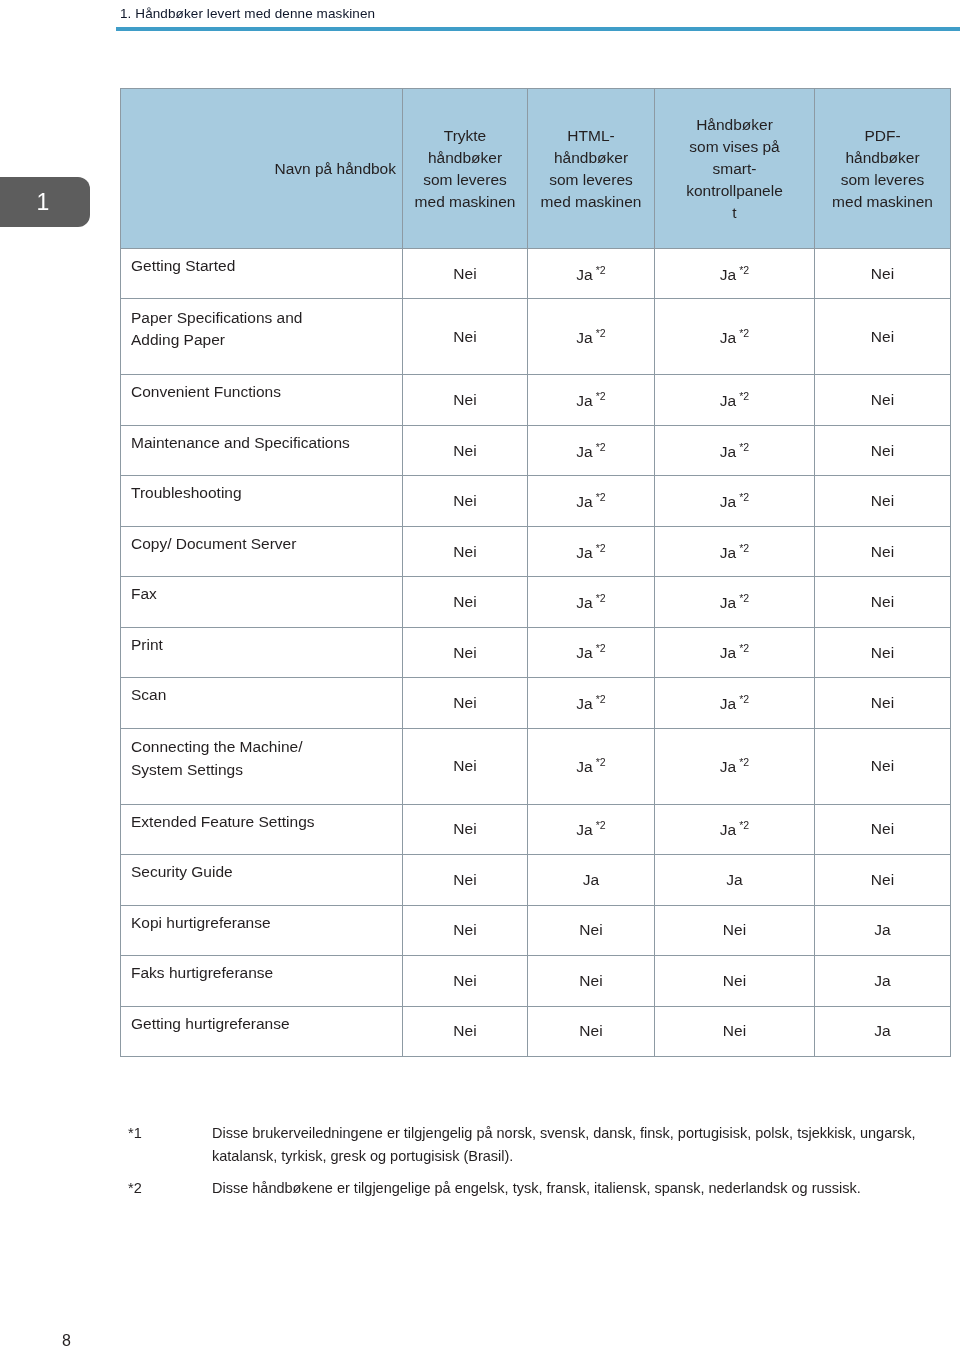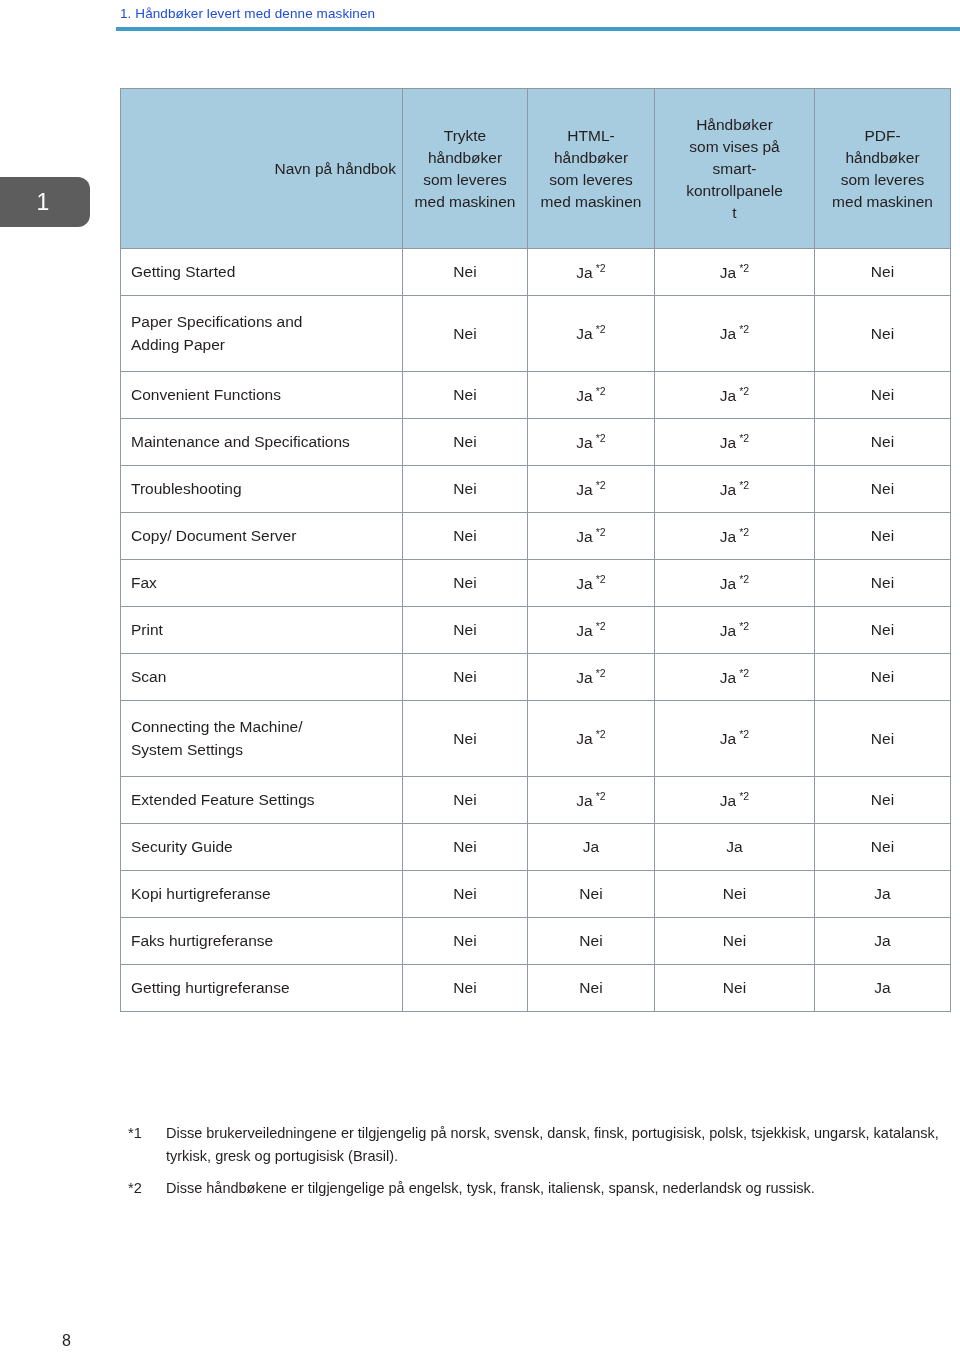--- a/index.html
+++ b/index.html
@@ -18,21 +18,21 @@
   }
 
   
   .page-header {
     position: absolute;
     left: 120px;
     top: 6px;
     width: 840px;
     font-size: 13.5px;
     letter-spacing: 0.1px;
-    color: #1d4ed8;
+    color: #0f172a;
     white-space: nowrap;
   }
   .header-rule {
     position: absolute;
     left: 116px;
     top: 27px;
     width: 844px;
     height: 4px;
     background: #3f9dc8;
   }
@@ -91,21 +91,21 @@
   .manual-table thead th.h-col {
     text-align: center;
   }
 
   .manual-table tbody td {
     height: 47px;
     vertical-align: middle;
   }
   .manual-table tbody td.cell-name {
     text-align: left;
-    padding: 6px 0 6px 10px;
+    padding: 6px 0 21px 10px;
     line-height: 1.45;
   }
   .manual-table tbody td.cell-val {
     text-align: center;
     padding: 6px 4px;
   }
   .manual-table tbody tr.tall td {
     height: 76px;
   }
 
@@ -128,21 +128,21 @@
   }
   .footnote {
     display: flex;
     align-items: flex-start;
     margin-bottom: 9px;
   }
   .footnote .fn-marker {
     flex: 0 0 38px;
     white-space: nowrap;
   }
-  .footnote .fn-text { flex: 1 1 auto; }
+  .footnote .fn-text { flex: 1 1 auto; margin-left: 46px; }
 
   
   .page-number {
     position: absolute;
     left: 62px;
     top: 1332px;
     font-size: 16px;
     color: #231f20;
   }
 </style>

